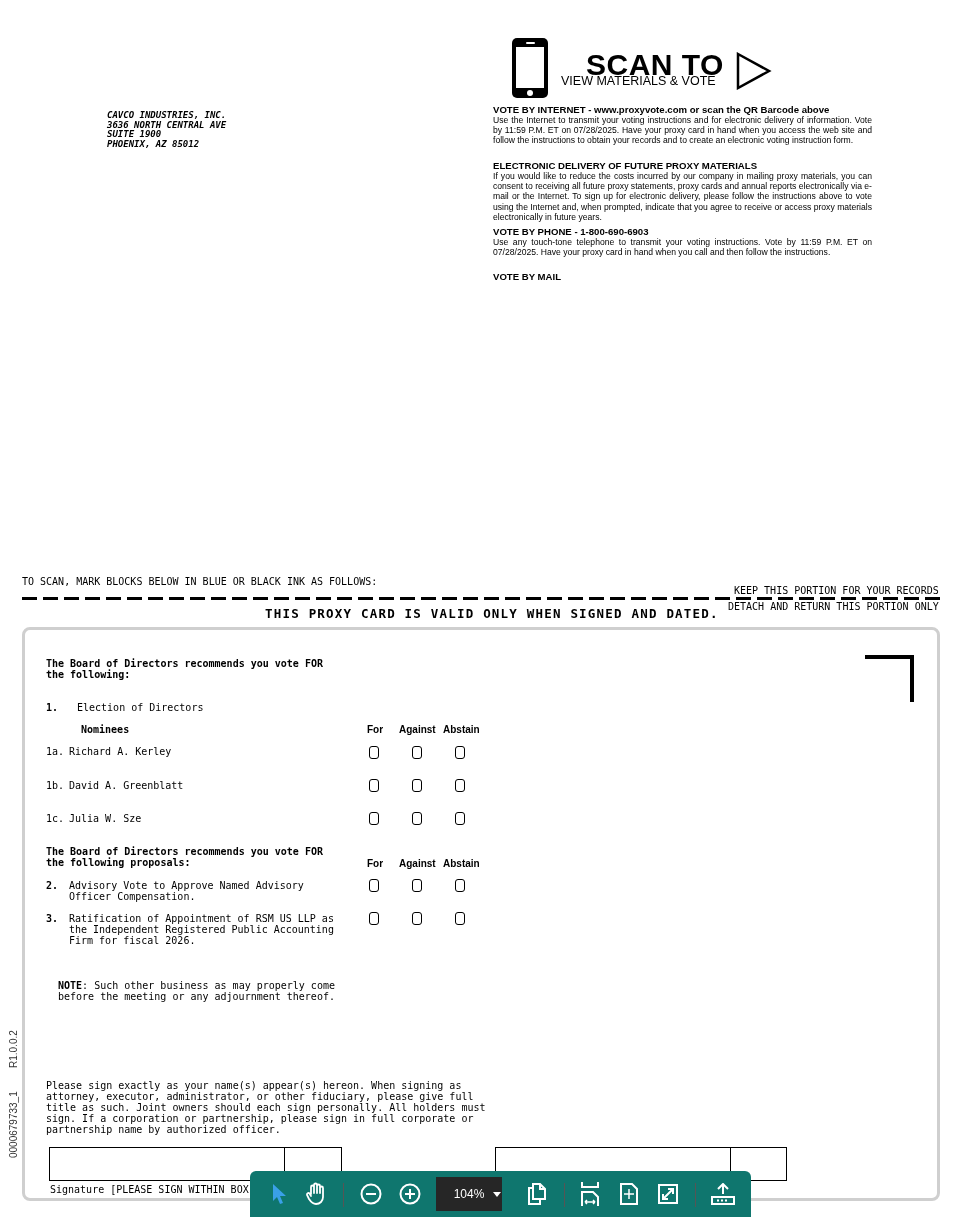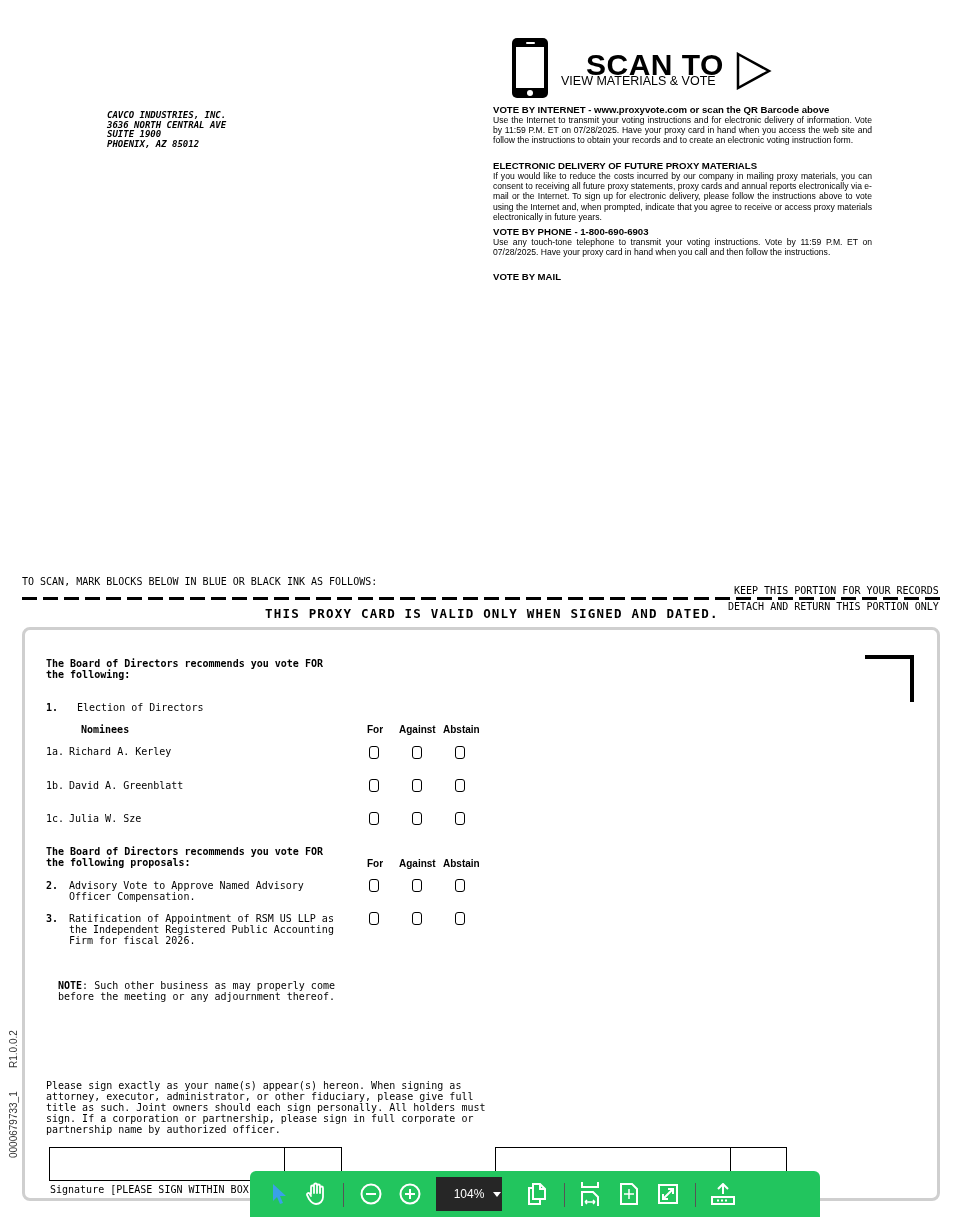--- a/index.html
+++ b/index.html
@@ -41,21 +41,21 @@
   .colhdr { font-size: 10px; font-weight: bold; font-family: "Liberation Sans", sans-serif; }
   .cb { width: 10px; height: 13px; border: 1.6px solid #000; border-radius: 3px; background: #fff; }
 
   .sigbox { border: 1.5px solid #000; height: 34px; top: 1147px; }
   .sig-label { left: 50px; top: 1184px; font-size: 10px; }
 
   .side-id { left: 2px; top: 1020px; width: 26px; height: 140px; }
   .side-id span { position: absolute; transform: rotate(-90deg); transform-origin: left top; font-size: 10px; white-space: nowrap; color: #333; }
 
   
-  .toolbar { left: 250px; top: 1171px; width: 570px; height: 46px; background: #22c55e; border-radius: 6px 6px 0 0; }
+  .toolbar { left: 250px; top: 1171px; width: 501px; height: 46px; background: #0f766e; border-radius: 6px 6px 0 0; }
   .tb { position: absolute; top: 0; height: 46px; display: flex; align-items: center; justify-content: center; cursor: pointer; }
   .sep { position: absolute; top: 12px; width: 1px; height: 24px; background: #555; }
   .zoom-box { position: absolute; left: 186px; top: 6px; width: 66px; height: 34px; background: #262626; color: #fff; font-size: 12px; display:flex; align-items:center; justify-content:center; font-family: "Liberation Sans", sans-serif; }
 </style>
 </head>
 <body>
 
 <div class="abs phone">
   <div class="speaker"></div>
     <div class="screen"></div>

